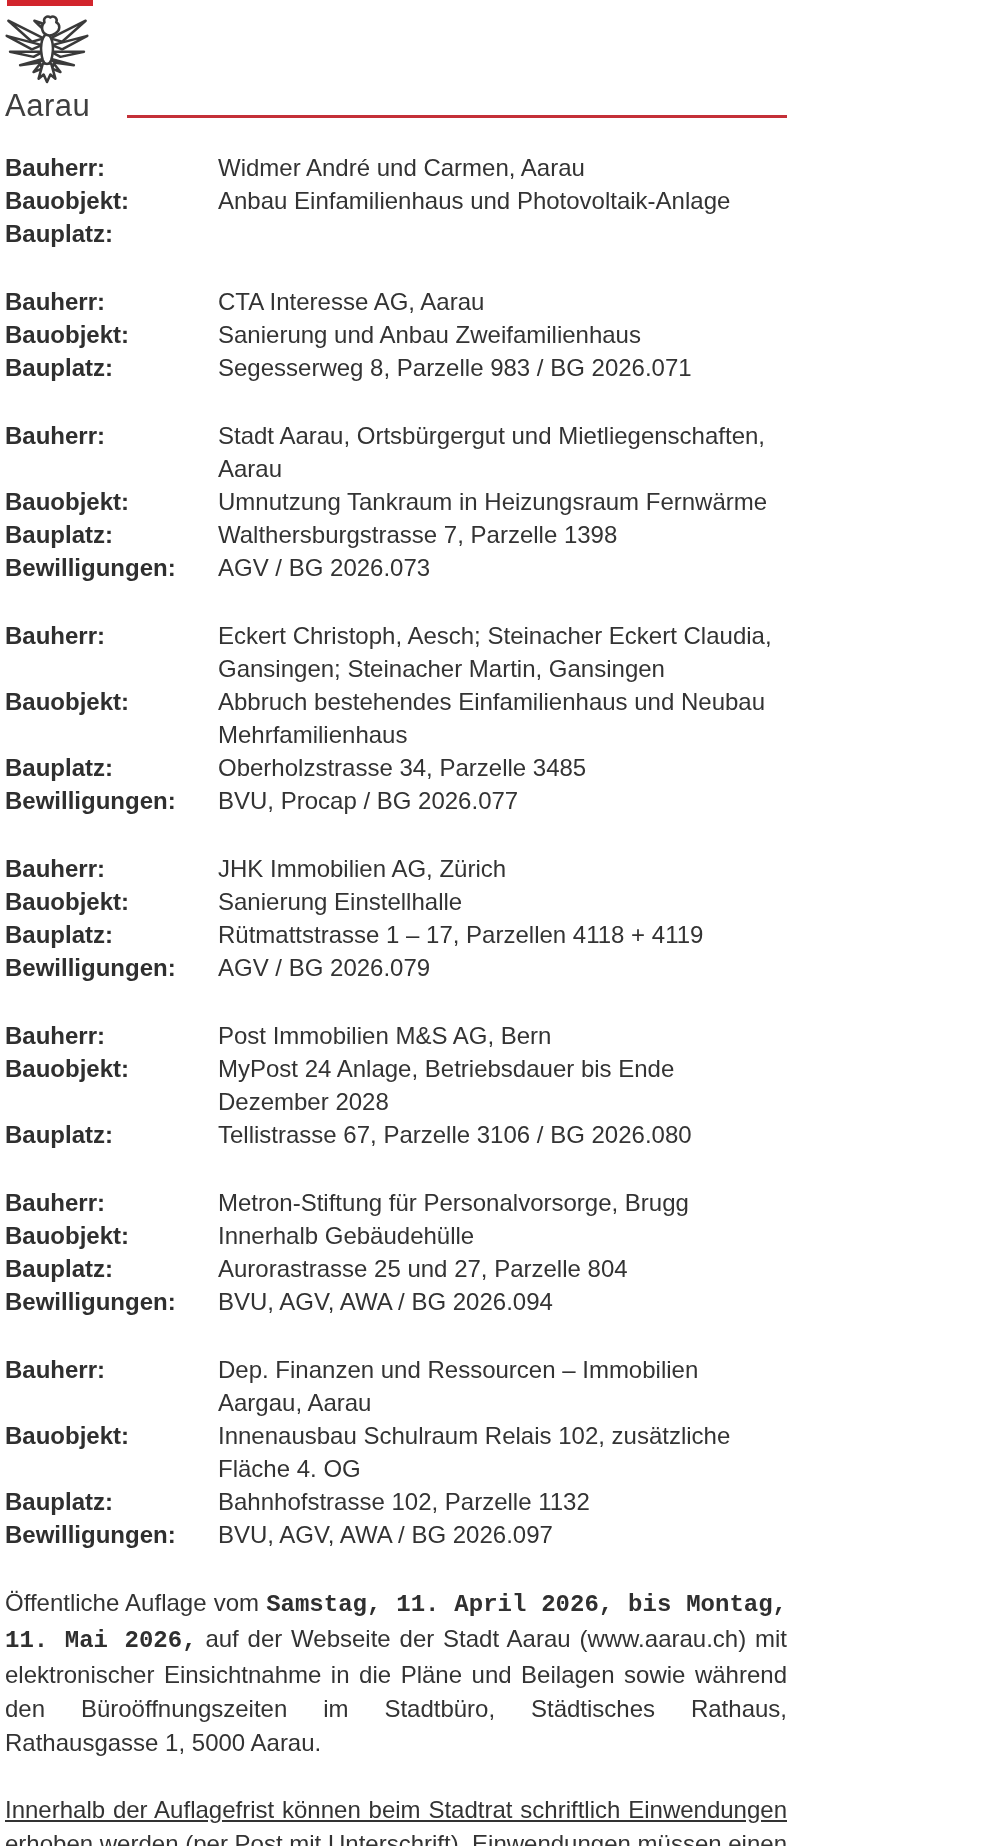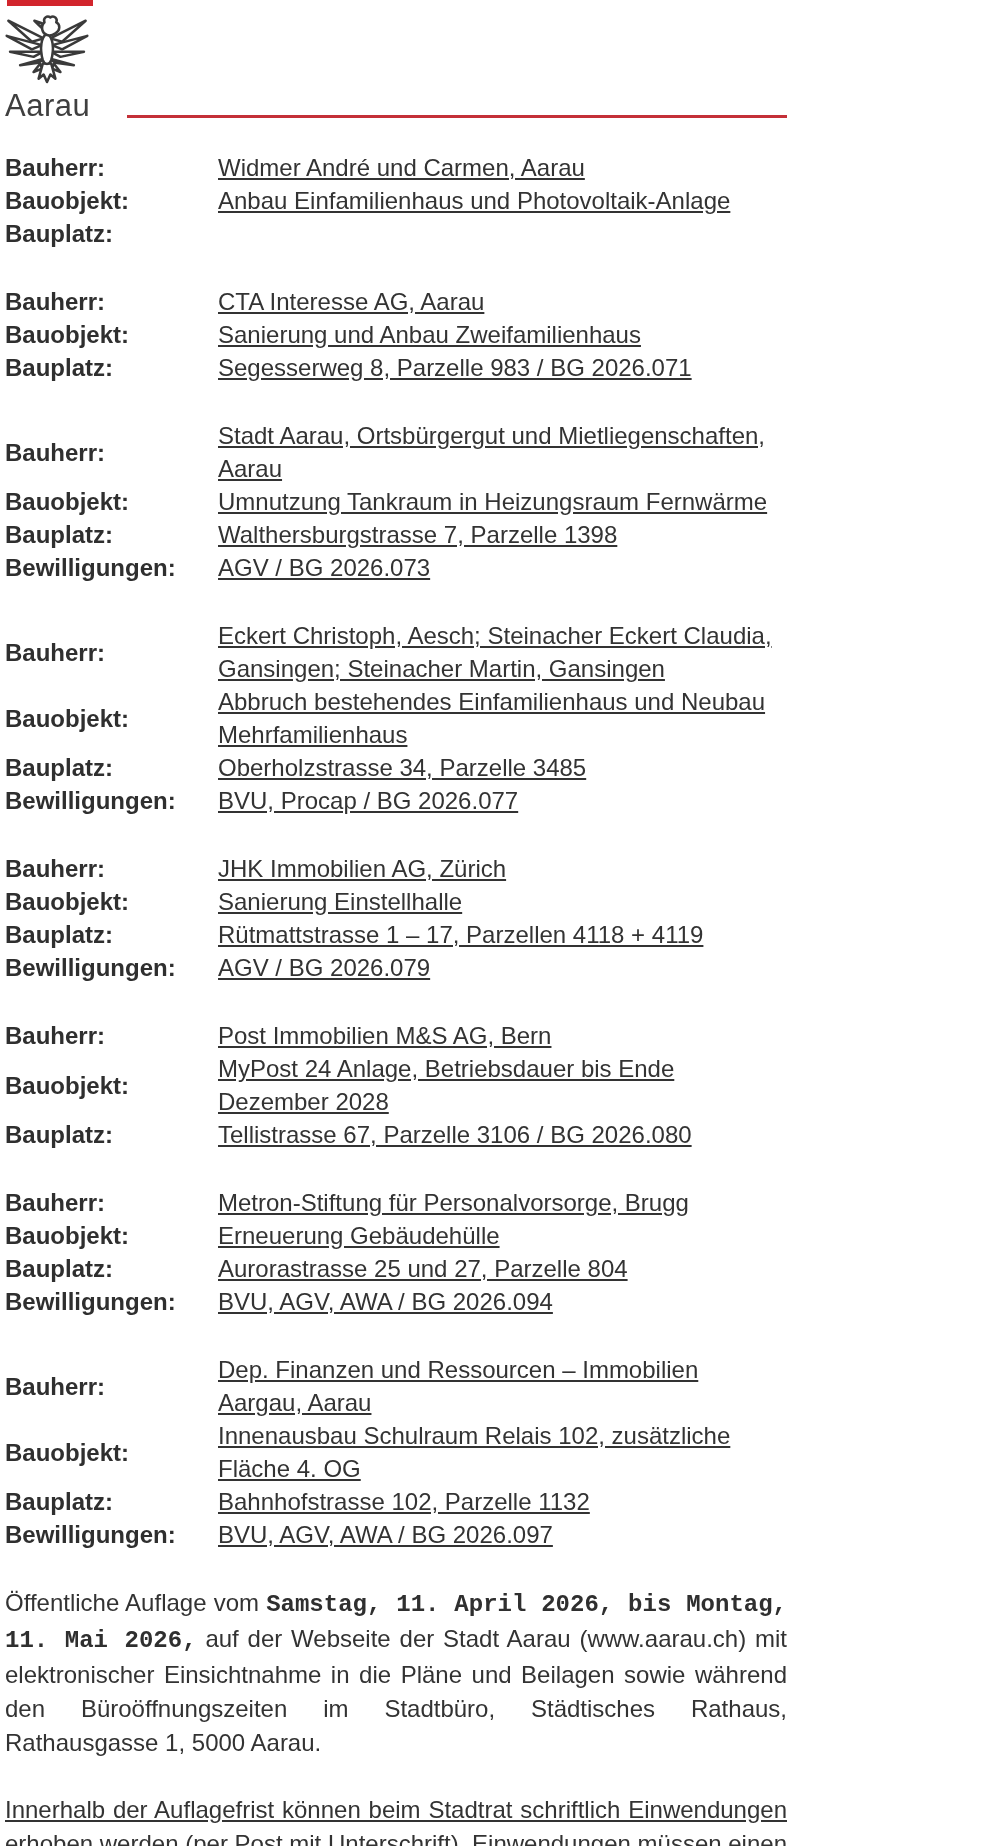--- a/index.html
+++ b/index.html
@@ -55,31 +55,30 @@
   .entries {
     margin-top: 30px;
     font-size: 24px;
     line-height: 33px;
   }
   .entry {
     margin-bottom: 35px;
   }
   .field-row {
     display: flex;
-    align-items: center;
+    align-items: flex-start;
   }
   .field-label {
     flex: 0 0 213px;
     font-weight: 700;
     color: #2f2f2f;
   }
   .field-value {
     flex: 1 1 auto;
     font-weight: 400;
-    text-decoration: underline;
   }
 
   
   .paras {
     margin-top: 6px;
     font-size: 24px;
     line-height: 34px;
   }
   .paras p {
     margin: 0;
@@ -231,21 +230,21 @@
           <span class="field-value">Tellistrasse 67, Parzelle 3106 / BG 2026.080</span>
         </div>
       </div>
       <div class="entry">
         <div class="field-row">
           <span class="field-label">Bauherr:</span>
           <span class="field-value">Metron-Stiftung für Personalvorsorge, Brugg</span>
         </div>
         <div class="field-row">
           <span class="field-label">Bauobjekt:</span>
-          <span class="field-value">Erneuerung Gebäudehülle</span>
+          <span class="field-value">Innerhalb Gebäudehülle</span>
         </div>
         <div class="field-row">
           <span class="field-label">Bauplatz:</span>
           <span class="field-value">Aurorastrasse 25 und 27, Parzelle 804</span>
         </div>
         <div class="field-row">
           <span class="field-label">Bewilligungen:</span>
           <span class="field-value">BVU, AGV, AWA / BG 2026.094</span>
         </div>
       </div>

